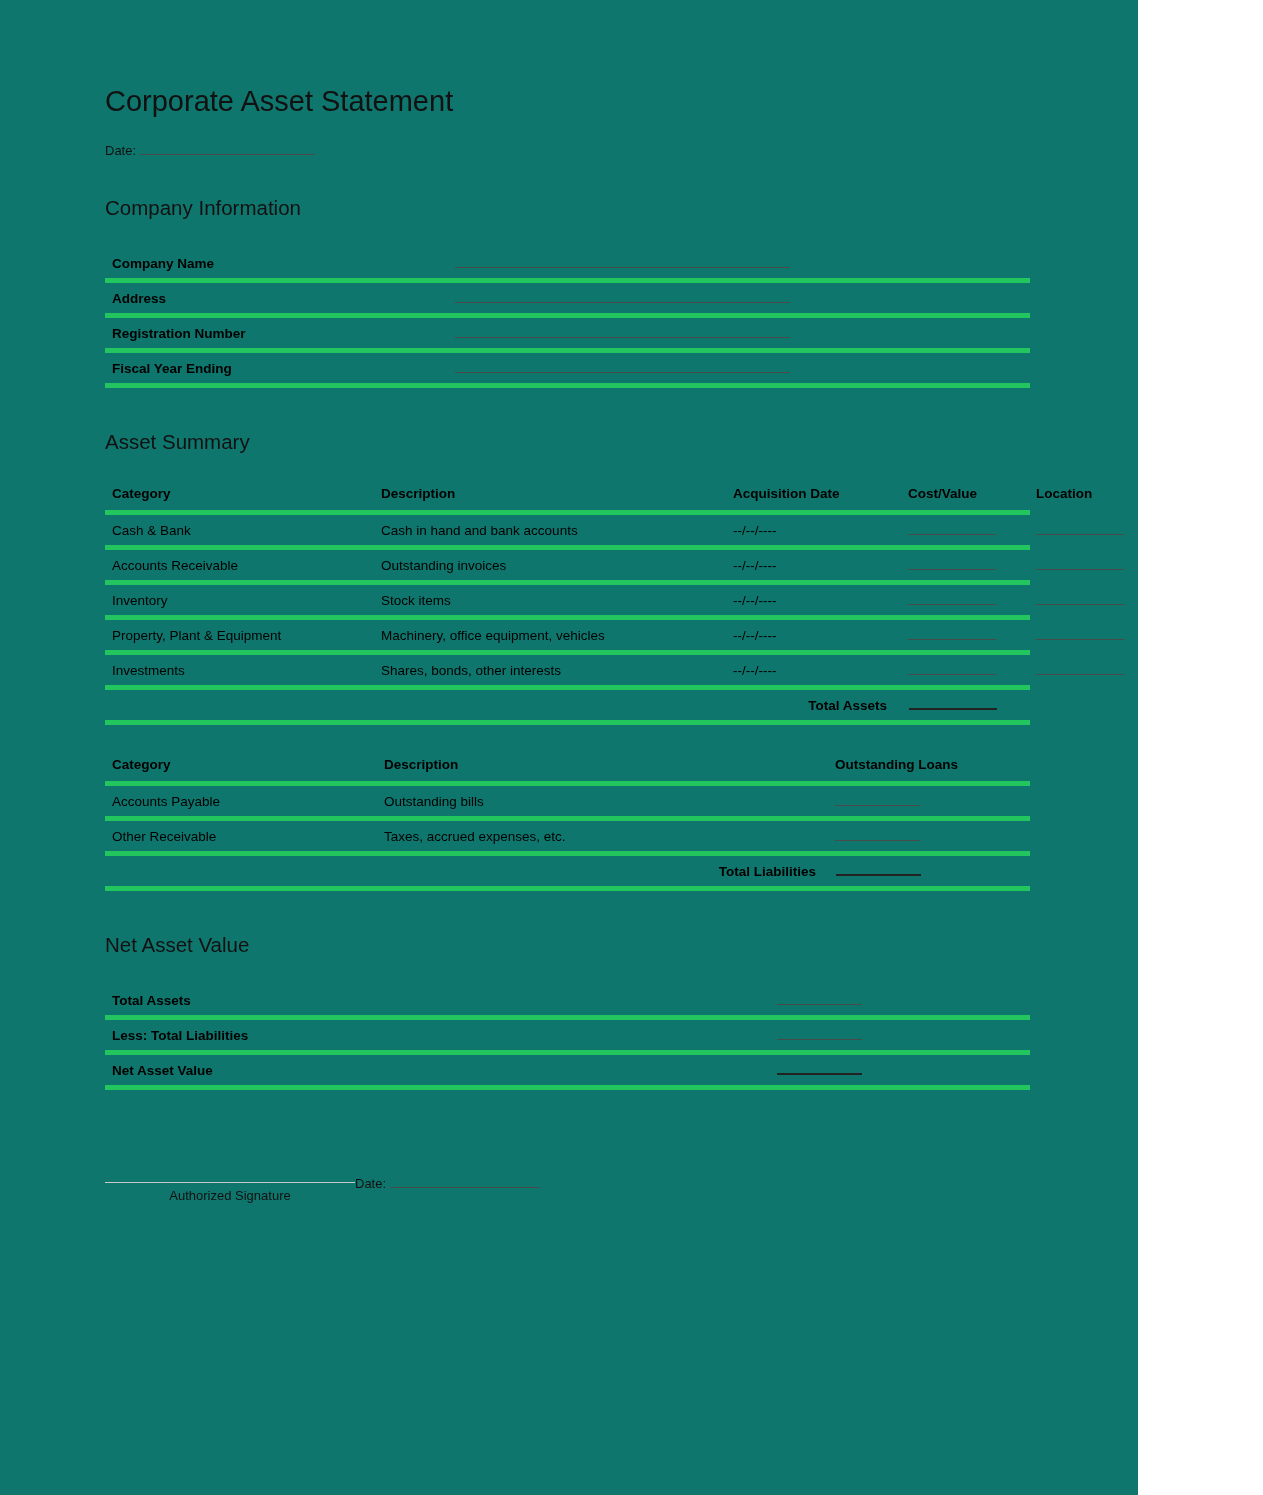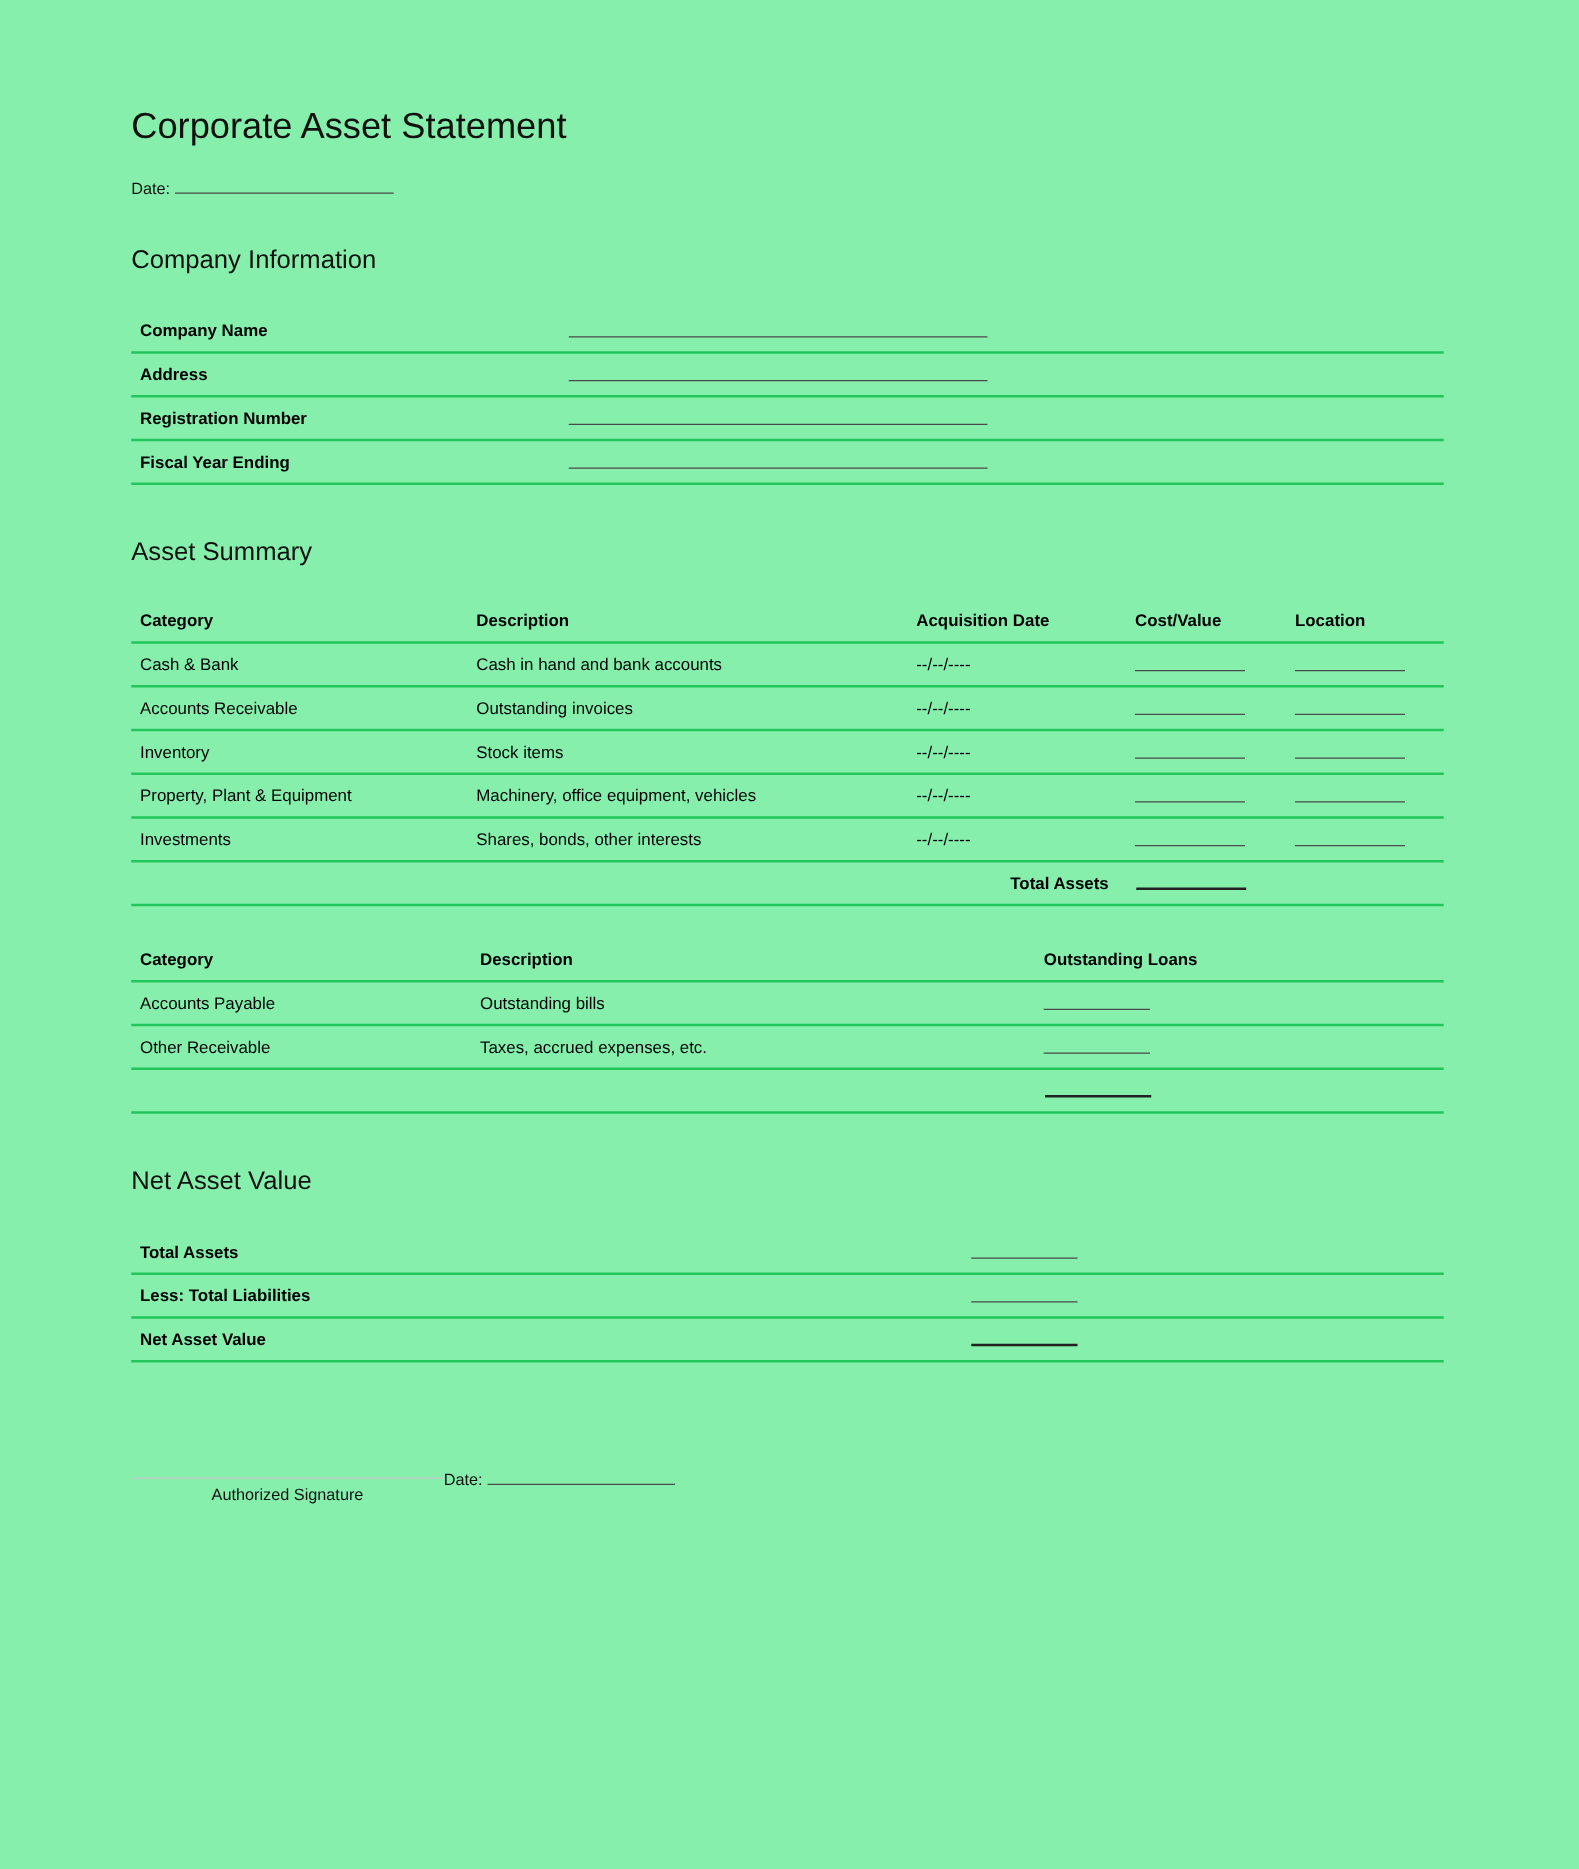--- a/index.html
+++ b/index.html
@@ -4,23 +4,23 @@
 <style>
   * { margin: 0; padding: 0; box-sizing: border-box; }
   html, body { background: #ffffff; }
   body {
     font-family: "Liberation Sans", sans-serif;
     color: #000;
     -webkit-font-smoothing: antialiased;
   }
   .page {
     position: relative;
-    width: 1263px;
+    width: 1138px;
     height: 1495px;
-    background: #86efac;
+    background: #0f766e;
     padding: 85px 108px 0 105px;
     overflow: hidden;
   }
   h1.doc-title {
     font-size: 29px;
     font-weight: 400;
     color: #111;
   }
   .date-line {
     margin-top: 24px;
@@ -46,21 +46,21 @@
   }
   .sec-company { margin-top: 38px; }
   .sec-gap { margin-top: 42px; }
 
   
   .tbl { margin-top: 28px; font-size: 13.5px; }
   .row {
     display: grid;
     align-items: center;
     min-height: 35px;
-    border-bottom: 2px solid #22c55e;
+    border-bottom: 5px solid #22c55e;
   }
   .cell { padding-left: 7px; }
   .bold { font-weight: 700; }
 
   
   .ci-row { grid-template-columns: 350px 1fr; }
 
   
   .as-row { grid-template-columns: 269px 352px 175px 128px 1fr; }
   .as-head { min-height: 33px; align-items: end; padding-bottom: 9px; }
@@ -197,20 +197,21 @@
       <span class="cell">Outstanding bills</span>
       <span class="cell"><span class="blank w85"></span></span>
     </div>
     <div class="row li-row">
       <span class="cell">Other Receivable</span>
       <span class="cell">Taxes, accrued expenses, etc.</span>
       <span class="cell"><span class="blank w85"></span></span>
     </div>
 
     <div class="row li-row">
+      <span class="li-total-label">Total Liabilities</span>
       <span class="li-total-blank-cell"><span class="blank thick w85"></span></span>
     </div>
   </div>
 
   <h2 class="section sec-gap">Net Asset Value</h2>
 
   <div class="tbl">
     <div class="row nv-row">
       <span class="cell bold">Total Assets</span>
       <span><span class="blank w85"></span></span>

